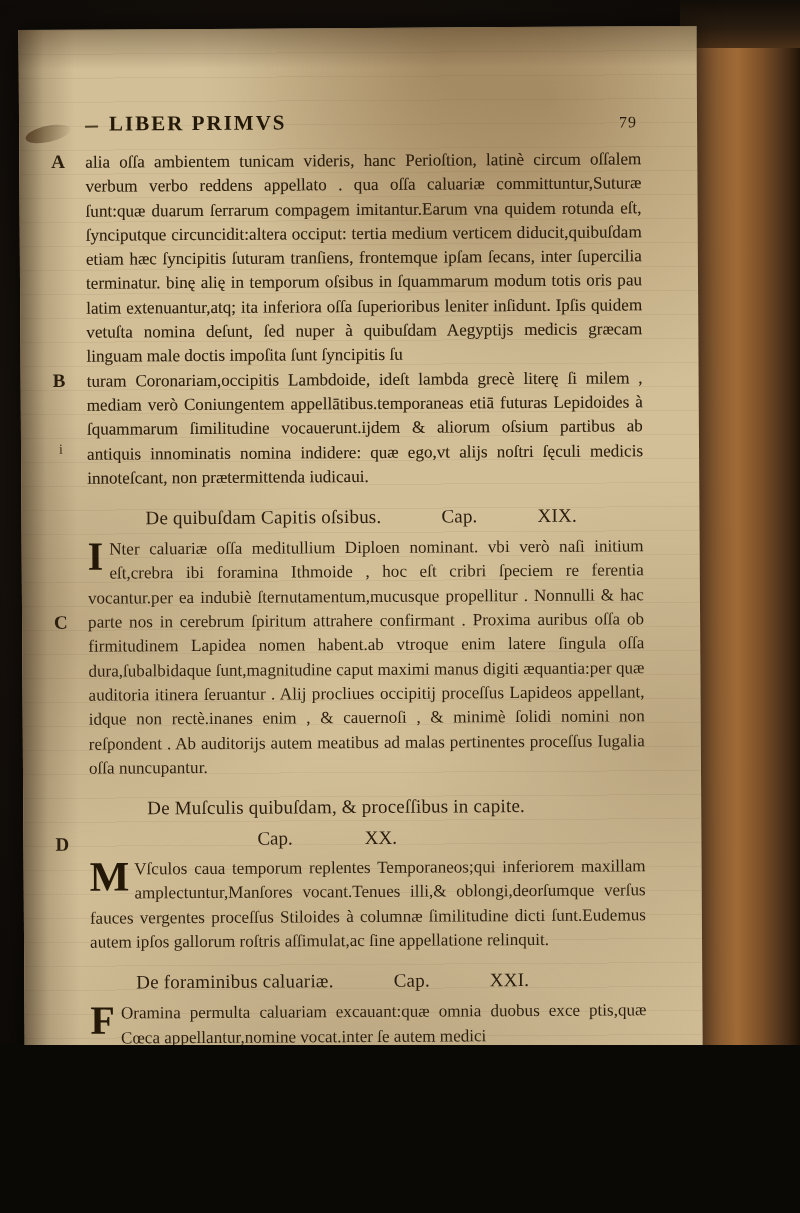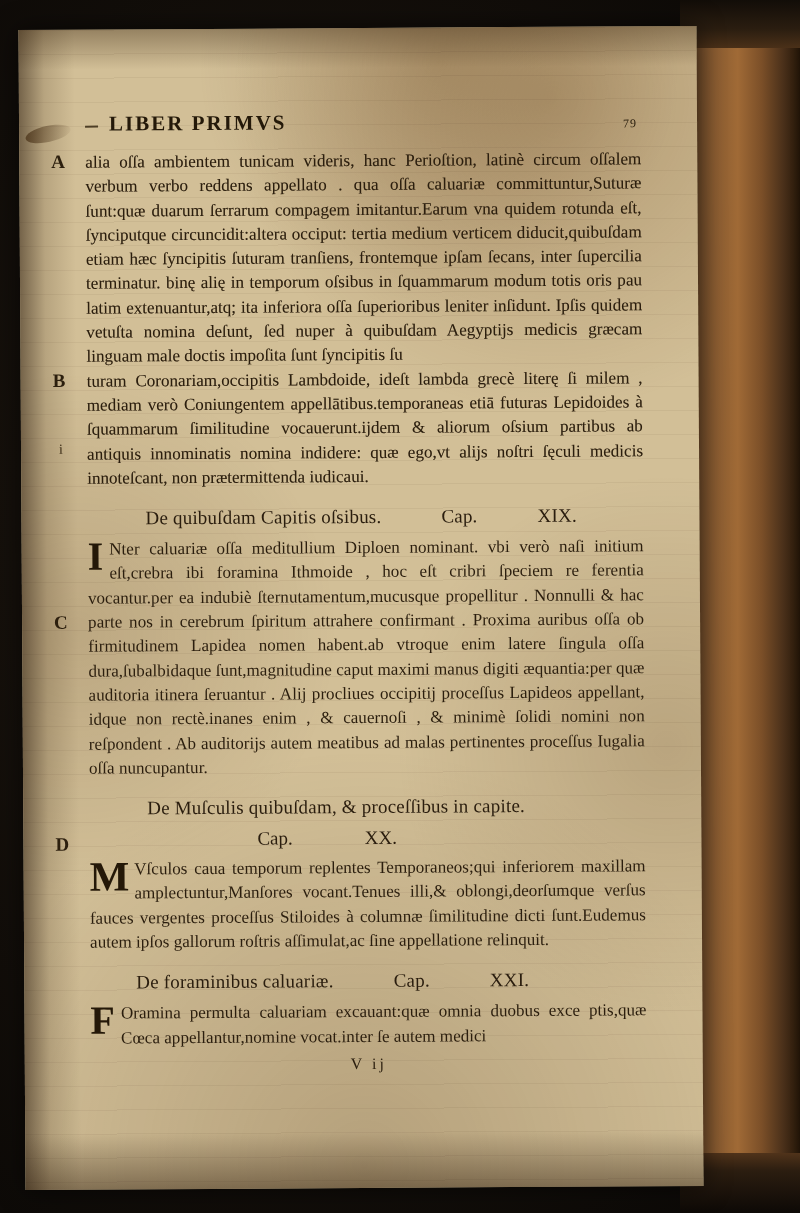--- a/index.html
+++ b/index.html
@@ -11,21 +11,21 @@
     width: 800px;
     height: 1213px;
     overflow: hidden;
     font-family: "Liberation Serif", serif;
   }
 
   
   #scan {
     position: relative;
     width: 800px;
-    height: 1213px;
+    height: 1045px;
     background: #120e09;
     overflow: hidden;
   }
 
   
   .bg-dark {
     position: absolute;
     inset: 0;
     background:
       radial-gradient(ellipse at 40% 45%, #211a12 0%, #15100b 45%, #0a0806 100%);
@@ -142,21 +142,21 @@
     padding-left: 24px;
   }
   .running-title {
     font-size: 21px;
     letter-spacing: 2.0px;
     font-weight: 600;
     color: #241909;
     white-space: nowrap;
   }
   .folio {
-    font-size: 12px;
+    font-size: 16px;
     letter-spacing: 1px;
     color: #241909;
     padding-right: 4px;
   }
   .header-dash {
     position: absolute;
     left: 0px;
     top: 14px;
     width: 13px;
     height: 2px;

